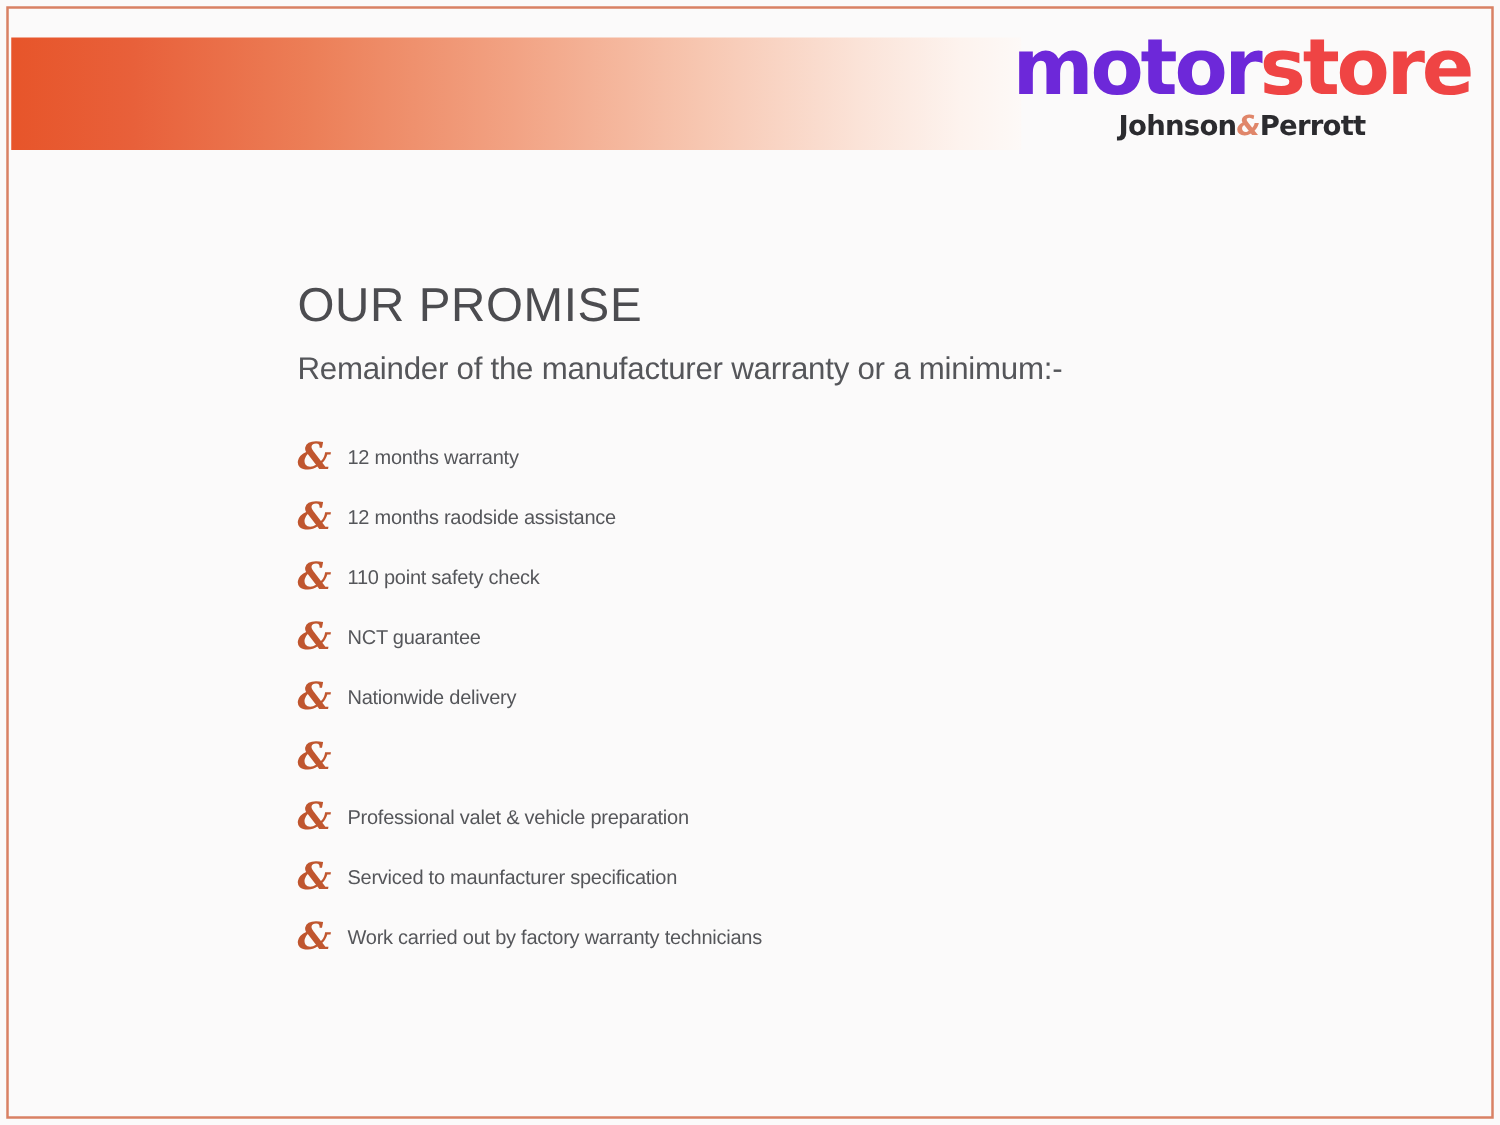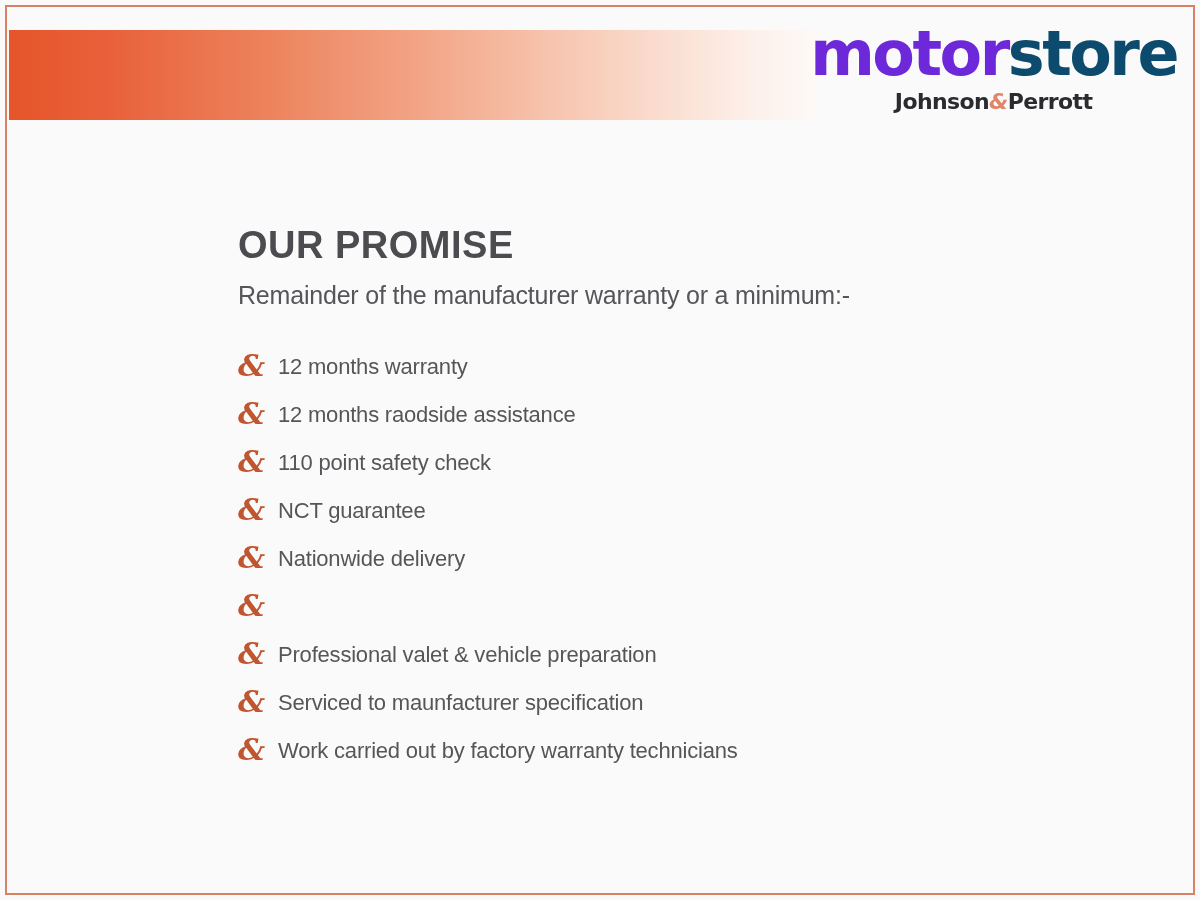--- a/index.html
+++ b/index.html
@@ -78,21 +78,21 @@
   }
   .logo-word {
     font-family: "DejaVu Sans", sans-serif;
     font-weight: bold;
     font-size: 62px;
     letter-spacing: -2.5px;
     line-height: 1;
     white-space: nowrap;
   }
   .logo-motor { color: #6d28d9; }
-  .logo-store { color: #0c4a6e; }
+  .logo-store { color: #ef4444; }
 
   .logo-sub {
     font-family: "DejaVu Sans", sans-serif;
     font-weight: bold;
     font-size: 22px;
     color: #2b2b2f;
     letter-spacing: -0.6px;
     margin-top: 6px;
     white-space: nowrap;
     line-height: 1;
@@ -108,21 +108,21 @@
   .content {
     position: absolute;
     left: 238px;
     top: 225px;
     width: 900px;
   }
 
   .title {
     font-family: "Liberation Sans", sans-serif;
     font-size: 38px;
-    font-weight: bold;
+    font-weight: normal;
     color: #4c4c50;
     letter-spacing: 0.5px;
     line-height: 1.1;
     margin: 0;
   }
 
   .subtitle {
     font-family: "Liberation Sans", sans-serif;
     font-size: 25px;
     font-weight: normal;
@@ -155,21 +155,21 @@
     font-weight: bold;
     font-size: 30px;
     color: #c0562f;
     line-height: 1;
     text-align: left;
     transform: translateY(-1px);
   }
 
   .item-text {
     font-family: "Liberation Sans", sans-serif;
-    font-size: 22px;
+    font-size: 16px;
     color: #55565a;
     letter-spacing: -0.2px;
     line-height: 1;
   }
 </style>
 </head>
 <body>
 
 <div class="slide">
 

